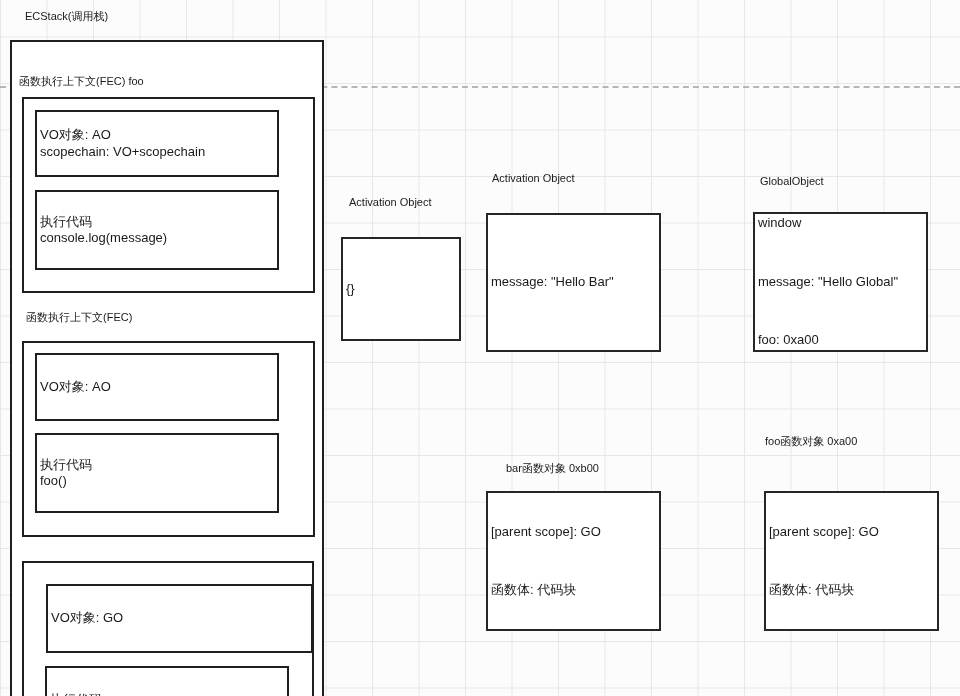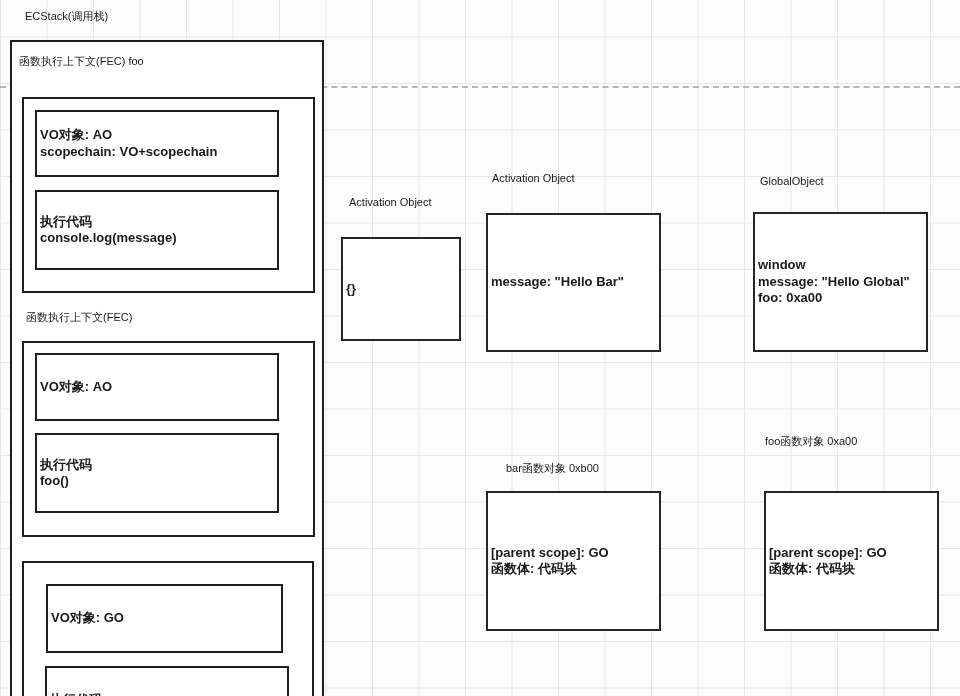--- a/index.html
+++ b/index.html
@@ -24,57 +24,57 @@
     position: absolute;
     background: #ffffff;
     border: 2px solid #1f1f1f;
     box-sizing: border-box;
   }
   .shape-plain {
     position: absolute;
     background: #ffffff;
     border: 2px solid #262626;
     box-sizing: border-box;
+    gap: 42px;
   }
   .vcenter {
     display: flex;
     flex-direction: column;
     justify-content: center;
   }
   .txt {
     font-size: 13px;
     line-height: 16.5px;
     white-space: nowrap;
-    font-weight: bold;
   }
   .label {
     position: absolute;
     font-size: 11px;
     line-height: 15px;
     white-space: nowrap;
   }
   .pad { padding-left: 3px; }
   #dashed-line {
     position: absolute;
     left: 0; top: 86px; width: 960px; height: 0;
     border-top: 2px dashed #b6b6b6;
   }
   
   #ecstack-box   { left: 10px;  top: 40px;  width: 314px; height: 680px; }
   #ecstack-title { left: 25px;  top: 9px; }
-  #fec-foo-label { left: 19px;  top: 54px; }
+  #fec-foo-label { left: 19px;  top: 74px; }
   #fec-foo-group { left: 22px;  top: 97px;  width: 293px; height: 196px; }
   #foo-vo-box    { left: 35px;  top: 110px; width: 244px; height: 67px; }
   #foo-code-box  { left: 35px;  top: 190px; width: 244px; height: 80px; }
   #fec-main-label{ left: 26px;  top: 310px; }
   #fec-main-group{ left: 22px;  top: 341px; width: 293px; height: 196px; }
   #main-vo-box   { left: 35px;  top: 353px; width: 244px; height: 68px; }
   #main-code-box { left: 35px;  top: 433px; width: 244px; height: 80px; }
   #gec-group     { left: 22px;  top: 561px; width: 292px; height: 170px; }
-  #gec-vo-box    { left: 46px;  top: 584px; width: 237px; height: 69px; }
+  #gec-vo-box    { left: 46px;  top: 584px; width: 267px; height: 69px; }
   #gec-code-box  { left: 45px;  top: 666px; width: 244px; height: 80px; }
   #gec-code-text { position: absolute; left: 3px; top: 24px; }
   
   #ao-foo-label  { left: 349px; top: 195px; }
   #ao-foo-box    { left: 341px; top: 237px; width: 120px; height: 104px; }
   #ao-bar-label  { left: 492px; top: 171px; }
   #ao-bar-box    { left: 486px; top: 213px; width: 175px; height: 139px; }
   #go-label      { left: 760px; top: 174px; }
   #go-box        { left: 753px; top: 212px; width: 175px; height: 140px; }
   #bar-fn-label  { left: 486px; top: 461px; padding-left: 20px; }

